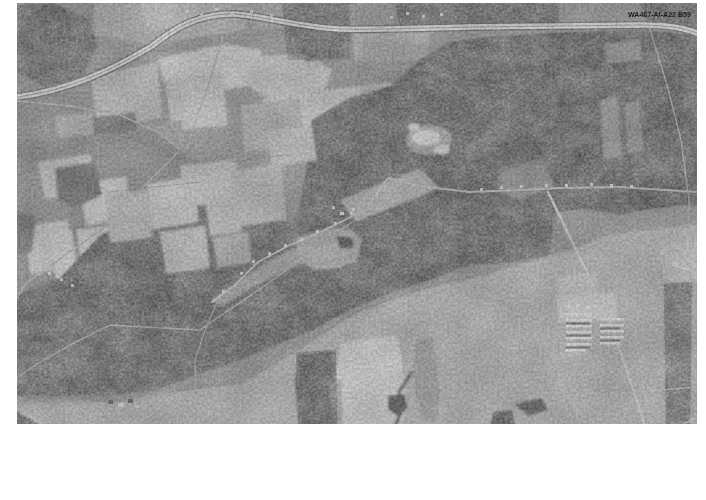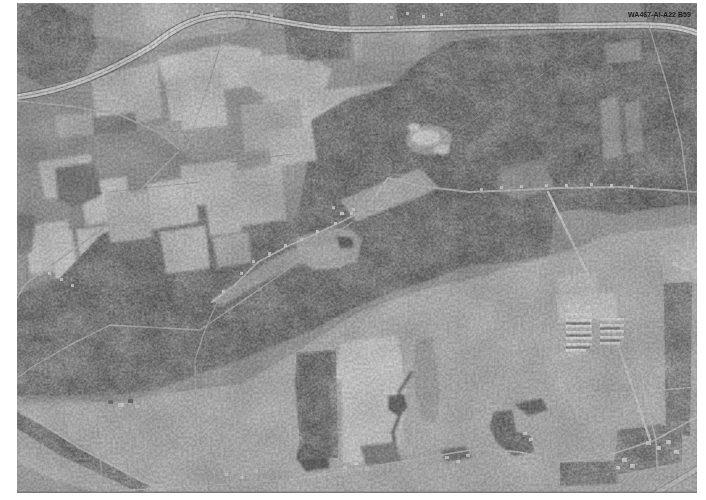--- a/index.html
+++ b/index.html
@@ -1,16 +1,16 @@
 <!DOCTYPE html>
 <html><head>
 <meta charset="utf-8">
 <style>
   html,body{margin:0;padding:0;background:#ffffff;}
-  .page{position:relative;width:706px;height:500px;background:#7dd3fc;overflow:hidden;
+  .page{position:relative;width:706px;height:424px;background:#7dd3fc;overflow:hidden;
         font-family:"Liberation Sans",sans-serif;}
 </style>
 </head>
 <body>
 <div class="page">
 <svg width="706" height="500" viewBox="0 0 706 500" xmlns="http://www.w3.org/2000/svg">
 <defs>
   <filter id="grain" x="-5%" y="-5%" width="110%" height="110%" color-interpolation-filters="sRGB">
     <feTurbulence type="fractalNoise" baseFrequency="0.38" numOctaves="2" seed="11" result="n"></feTurbulence>
     <feColorMatrix in="n" type="matrix" values="1 0 0 0 0  1 0 0 0 0  1 0 0 0 0  0 0 0 0 0.22"></feColorMatrix>

